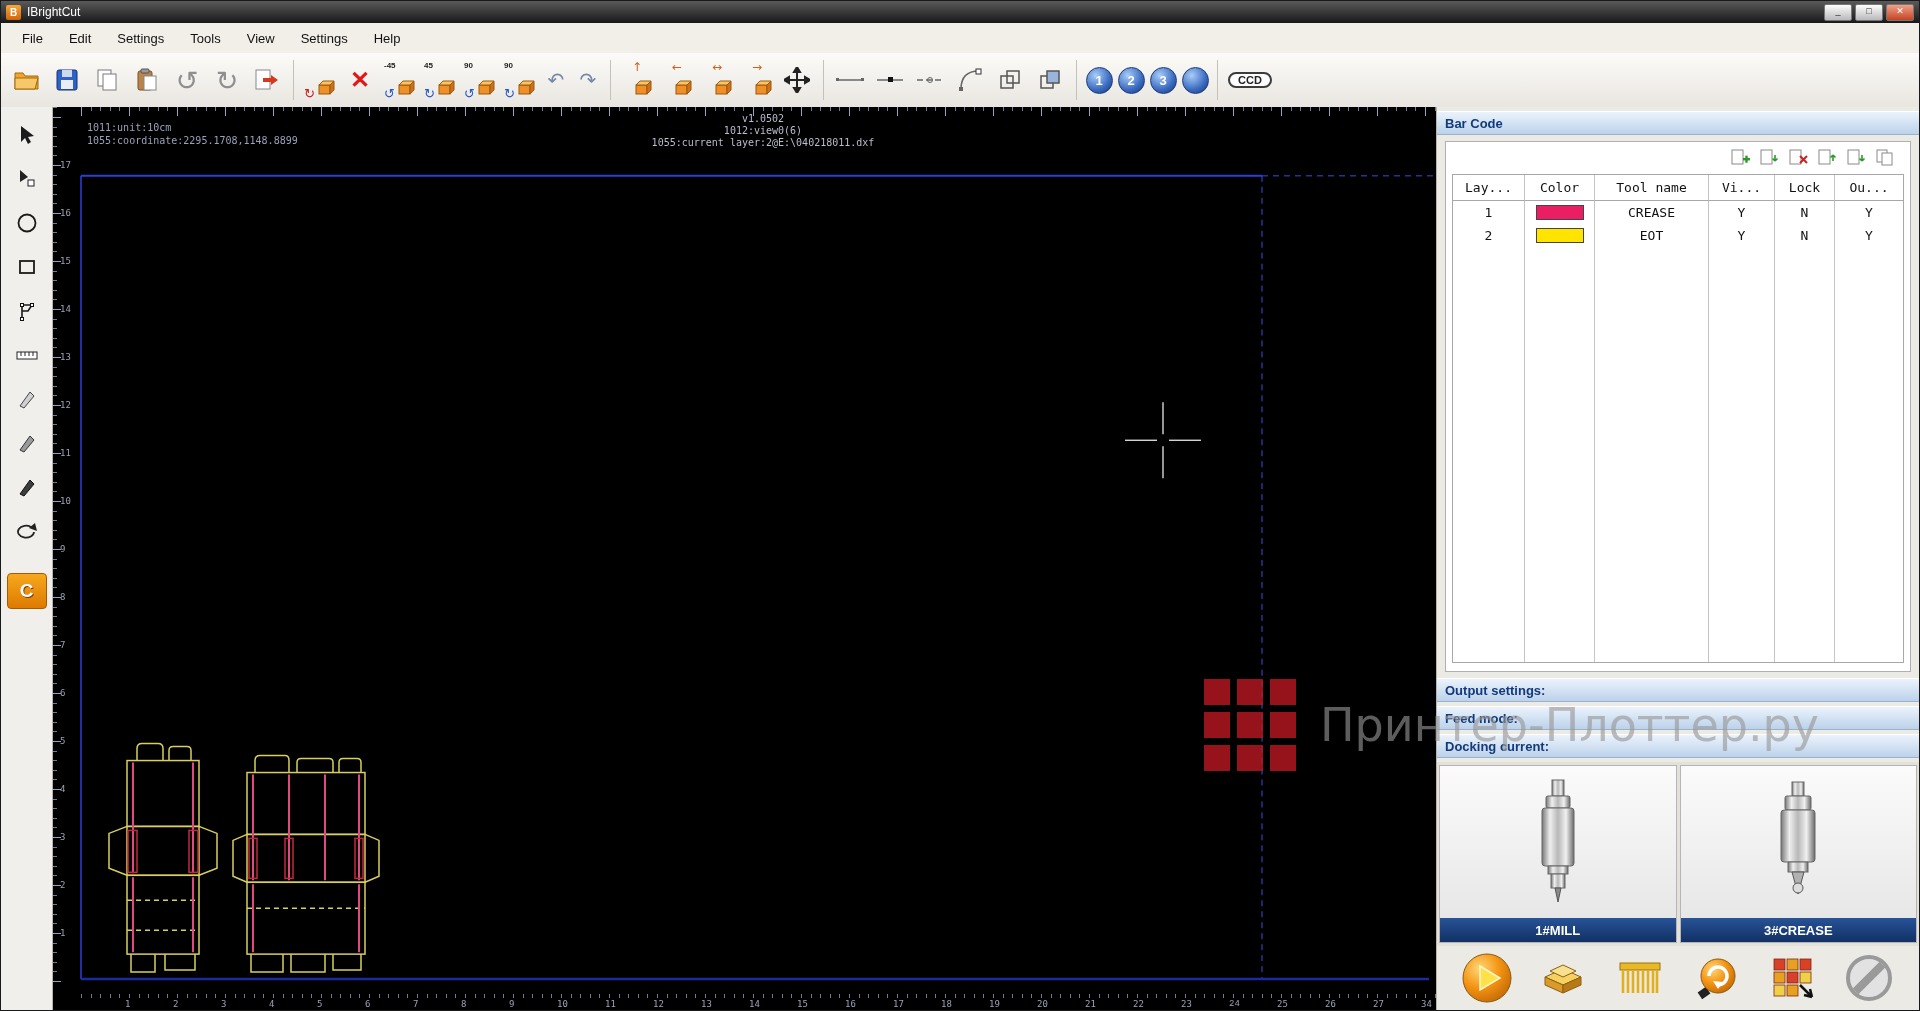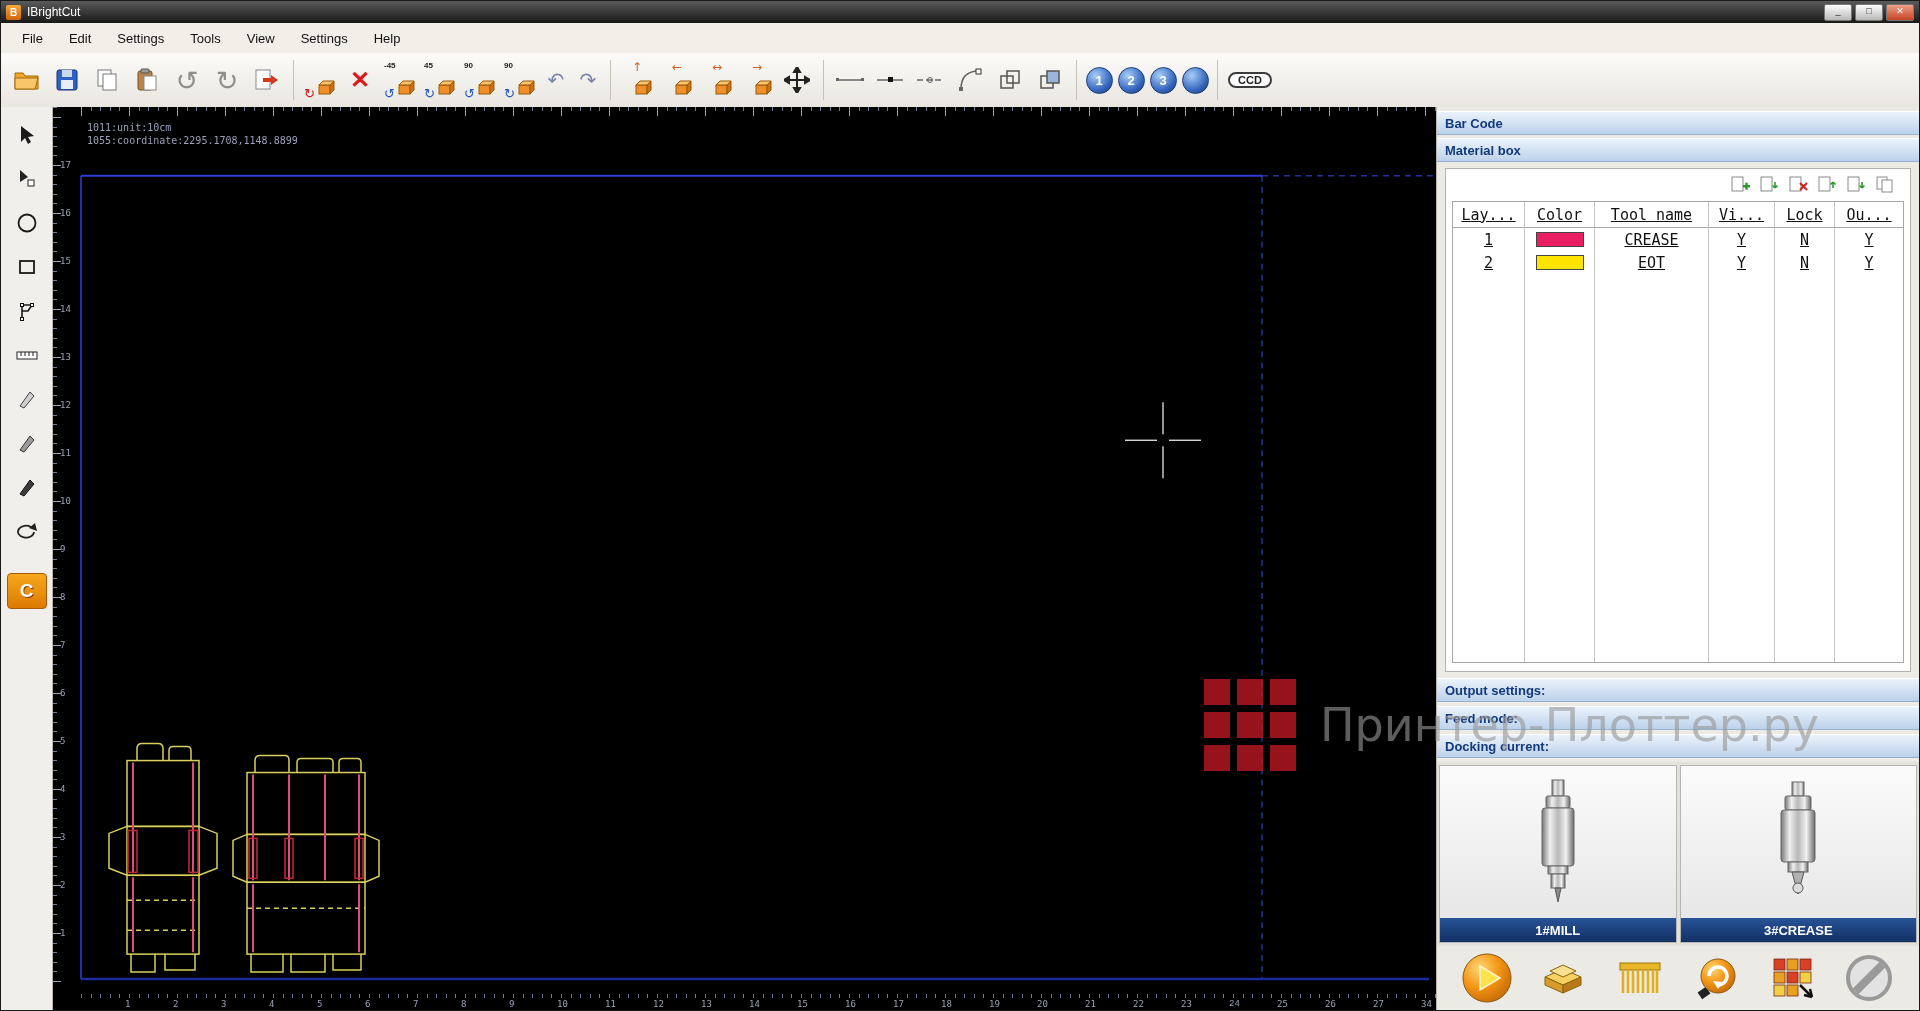--- a/index.html
+++ b/index.html
@@ -73,21 +73,21 @@
   .rightpanel{width:483px;background:#eceae5;border-left:1px solid #b9b4aa;display:flex;flex-direction:column;box-sizing:border-box;}
   .section-bar{height:22px;flex:0 0 22px;background:linear-gradient(#ebf3fc,#bcd2ea);
                border-top:1px solid #fff;border-bottom:1px solid #9ab2cc;
                color:#123a7c;font-weight:bold;font-size:13px;display:flex;align-items:center;padding-left:8px;}
   .mt4{margin-top:4px;} .mt3{margin-top:3px;} .mt6{margin-top:6px;}
   .material-area{flex:1;margin:6px 8px 0;background:#fff;border:1px solid #b0b0b0;display:flex;flex-direction:column;min-height:0;}
   .layer-tools{height:30px;flex:0 0 30px;display:flex;justify-content:flex-end;align-items:center;gap:8px;padding-right:14px;}
   .layer-grid{flex:1;display:grid;grid-template-columns:72px 70px 114px 66px 60px 1fr;
               margin:2px 6px 8px;border:1px solid #a8a8a8;min-height:0;}
   .lg-cell{border-right:1px solid #c4c4c4;display:flex;align-items:center;justify-content:center;
-           font-family:"DejaVu Sans Mono",monospace;font-size:15px;color:#111;text-decoration:underline;}
+           font-family:"DejaVu Sans Mono",monospace;font-size:13px;color:#111;}
   .lg-cell:nth-child(6n){border-right:none;}
   .lg-head{border-bottom:1px solid #a8a8a8;}
   .swatch{width:46px;height:13px;border:1px solid #444;}
   .dock-cards{height:184px;flex:0 0 184px;background:#e4e1db;display:flex;gap:3px;padding:3px 2px;box-sizing:border-box;margin-top:4px;}
   .dock-card{flex:1;background:#f6f6f6;border:1px solid #b5b5b5;display:flex;flex-direction:column;}
   .dock-img{flex:1;display:flex;align-items:center;justify-content:center;background:linear-gradient(#fbfbfb,#e7e7e7);}
   .dock-label{height:24px;background:linear-gradient(#275397,#123064);color:#fff;font-weight:bold;font-size:13px;
               display:flex;align-items:center;justify-content:center;}
   .dock-buttons{height:64px;flex:0 0 64px;display:flex;align-items:center;justify-content:space-evenly;background:#eceae5;}
 
@@ -940,25 +940,29 @@
           <span class="rnum" style="left: 1176px; font-family: Liberation Mono, monospace;">24</span>
           <span class="rnum" style="left: 1224px;">25</span>
           <span class="rnum" style="left: 1272px;">26</span>
           <span class="rnum" style="left: 1320px;">27</span>
           <span class="rnum" style="left: 1368px;">34</span>
         </div>
       <div class="status-tl">
         <div>1011:unit:10cm</div>
         <div>1055:coordinate:2295.1708,1148.8899</div>
       </div>
+      <div class="status-tc">
+        <div>v1.0502</div>
+        <div>1012:view0(6)</div>
+        <div>1055:current layer:2@E:\040218011.dxf</div>
+      </div>
     </div>
 
     <div class="rightpanel">
       <div class="section-bar mt4">Bar Code</div>
-      <div class="section-bar mt3">Material box</div>
 
       <div class="material-area">
         <div class="layer-tools">
           <svg width="21" height="18">
               <rect x="2" y="2" width="11" height="14" fill="#fff" stroke="#8a8a8a"></rect>
               <rect x="13" y="10" width="7" height="2.4" fill="#2a9a2a"></rect>
               <rect x="15.3" y="7.7" width="2.4" height="7" fill="#2a9a2a"></rect>
             </svg>
           <svg width="21" height="18">
               <rect x="2" y="2" width="11" height="14" fill="#fff" stroke="#8a8a8a"></rect>

